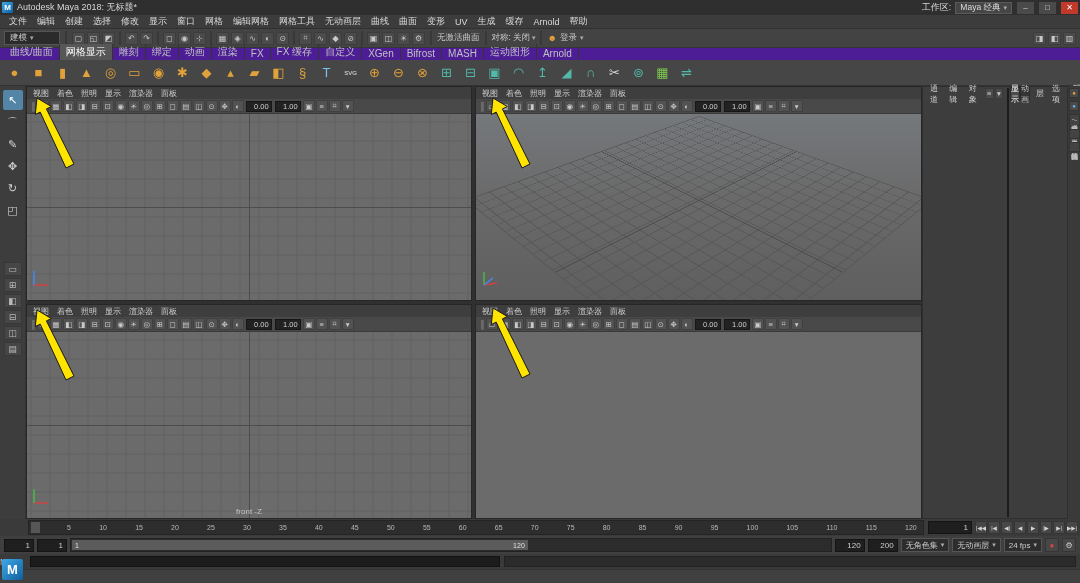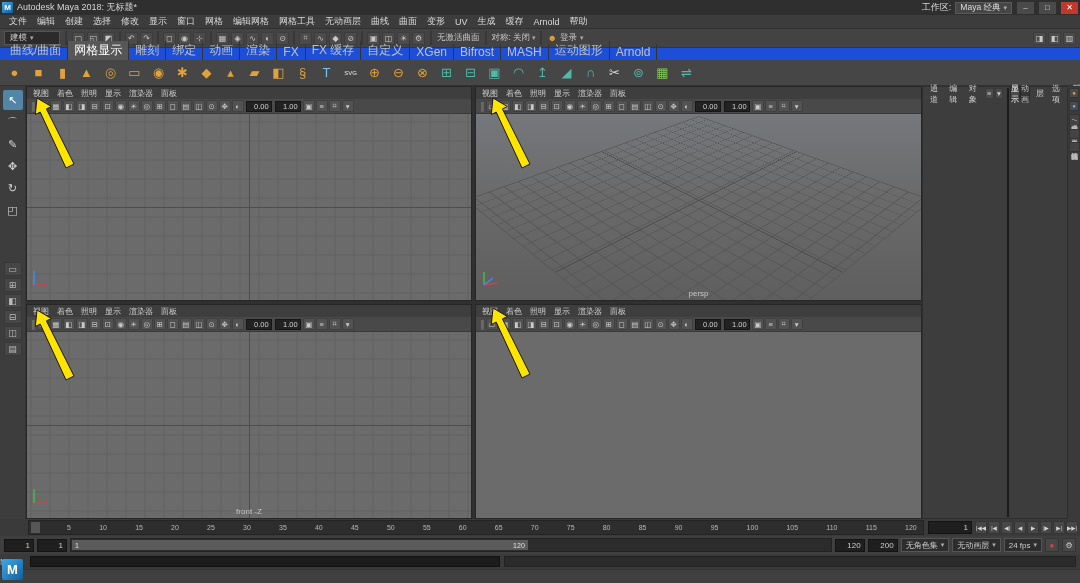--- a/index.html
+++ b/index.html
@@ -23,21 +23,21 @@
   .menuset{display:flex;align-items:center;gap:3px;background:#2b2b2b;border:1px solid #555;height:14px;padding:0 5px;min-width:56px;}
   .sic-host{display:contents;}
   .sic{min-width:13px;height:13px;display:flex;align-items:center;justify-content:center;font-size:8px;color:#c9c9c9;background:#4b4b4b;border:1px solid #3c3c3c;border-radius:1px;}
   .sic.divider{min-width:2px;width:2px;background:#383838;border:none;margin:0 2px;height:14px;}
   .vsep{width:2px;height:14px;background:#383838;margin:0 3px;flex:none;}
   .login{display:flex;align-items:center;gap:3px;}
   .person{color:#e8a33c;font-size:9px;}
   .caret{font-size:7px;color:#aaa;}
 
   
-  #shelftabs{position:absolute;left:0;top:48px;width:1080px;height:12px;background:#1d4ed8;display:flex;align-items:flex-end;padding:0 4px;font-size:12px;color:#c0c0c0;}
+  #shelftabs{position:absolute;left:0;top:48px;width:1080px;height:12px;background:#4c1d95;display:flex;align-items:flex-end;padding:0 4px;font-size:10px;color:#c0c0c0;}
   .shelf-tab{padding:1px 6px;border-right:1px solid #333;white-space:nowrap;}
   .shelf-tab.active{background:#575757;color:#fff;}
   #shelficons{position:absolute;left:0;top:60px;width:1080px;height:26px;background:#464646;border-bottom:1px solid #333;display:flex;align-items:center;gap:1px;padding:0 3px;}
   .shelf-btn{width:23px;height:23px;display:flex;align-items:center;justify-content:center;background:transparent;border:none;flex:none;}
   .shelf-btn span{font-size:13px;line-height:1;}
 
   
   #toolbox{position:absolute;left:0;top:86px;width:26px;height:433px;background:#3d3d3d;border-right:1px solid #333;display:flex;flex-direction:column;align-items:center;padding-top:4px;gap:2px;}
   .tool{width:20px;height:20px;display:flex;align-items:center;justify-content:center;color:#cfcfcf;font-size:11px;border-radius:2px;}
   .tool.active{background:#5285a6;color:#fff;}
@@ -402,21 +402,20 @@
     <div class="vp-canvas persp-canvas">
       <div class="persp-grid">
         <div class="pg-h"></div>
           <div class="pg-v"></div>
       </div>
       <svg class="gizmo" width="20" height="20">
         <line x1="4" y1="17" x2="17" y2="15" stroke="#cc4444" stroke-width="1.5"></line>
         <line x1="4" y1="17" x2="4" y2="4" stroke="#44bb44" stroke-width="1.5"></line>
         <line x1="4" y1="17" x2="13" y2="10" stroke="#4488ee" stroke-width="1.5"></line>
       </svg>
-      <div class="vp-label">persp</div>
     </div>
   </div>
 
   <div class="vp vp-bl">
     <div class="vp-menus">
 
     <span class="vp-menu">视图</span>
         <span class="vp-menu">着色</span>
         <span class="vp-menu">照明</span>
         <span class="vp-menu">显示</span>

